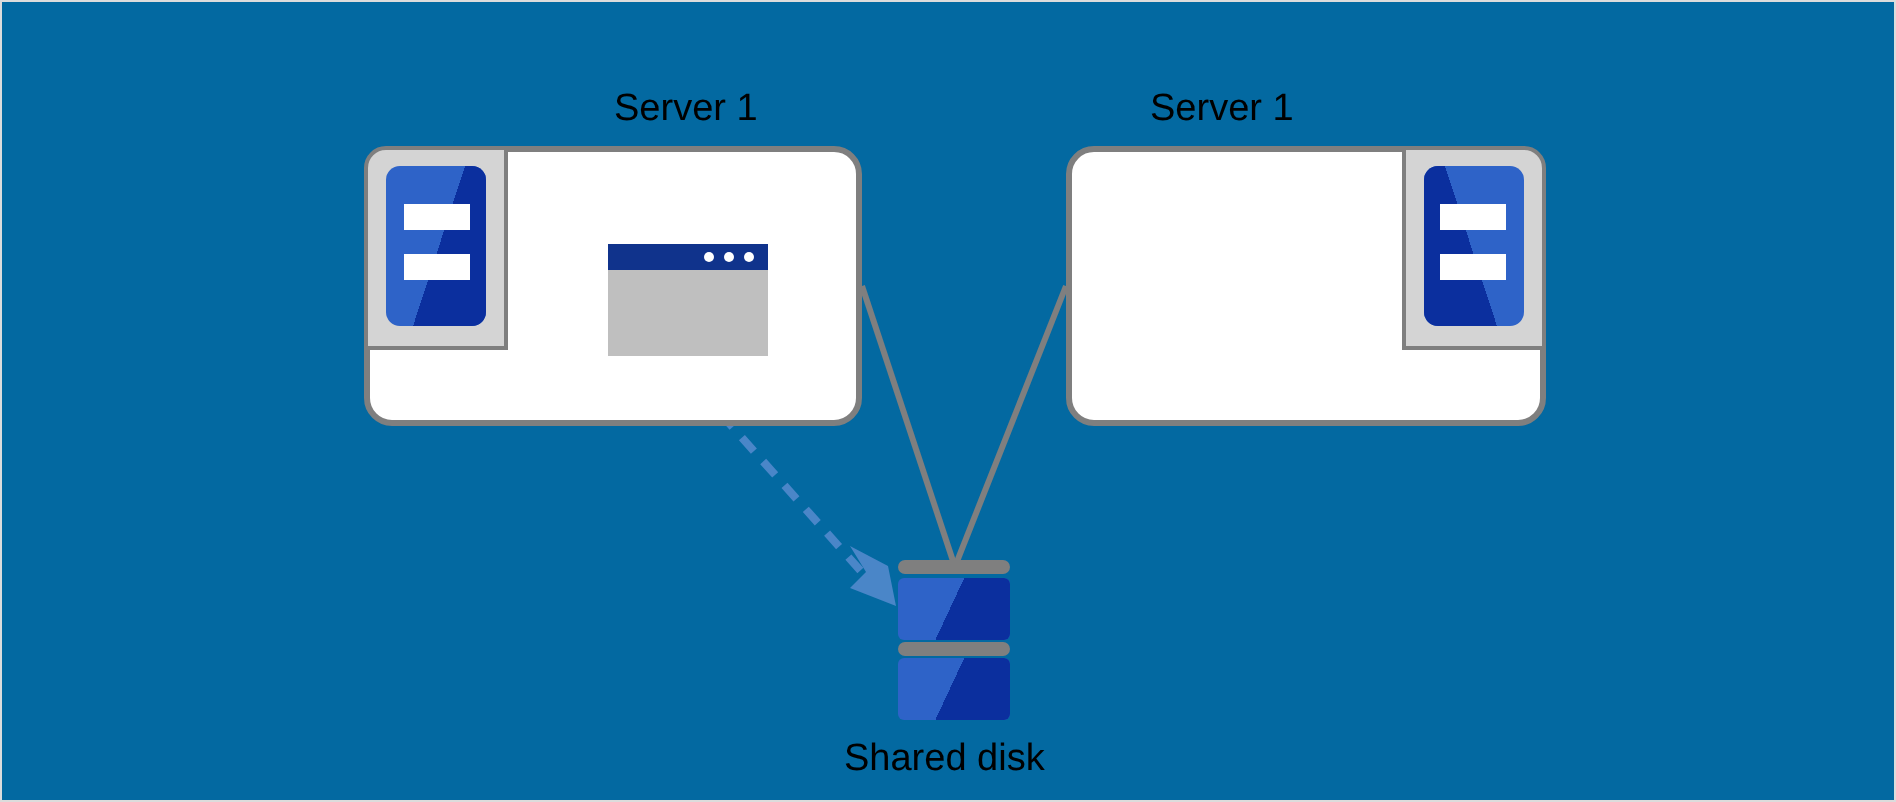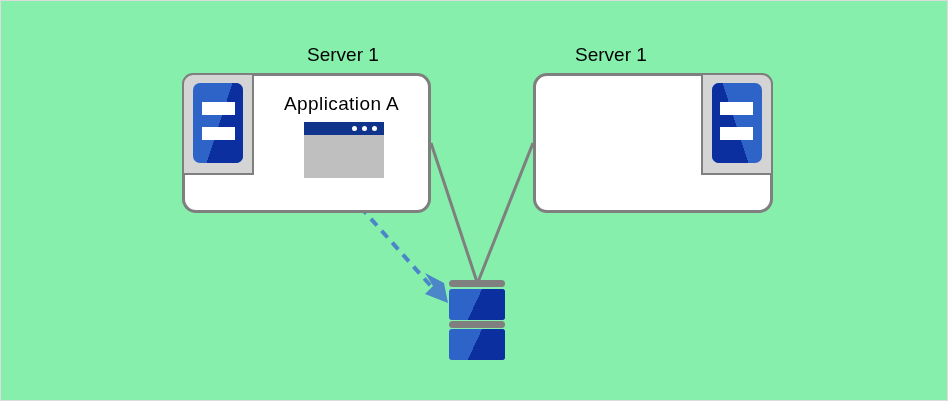--- a/index.html
+++ b/index.html
@@ -7,21 +7,21 @@
     padding: 0;
     background: #ffffff;
   }
   body {
     font-family: "Liberation Sans", sans-serif;
   }
   #canvas {
     position: relative;
     width: 948px;
     height: 401px;
-    background: #86efac;
+    background: #0369a1;
     border: 1px solid #dcdcdc;
     box-sizing: border-box;
     overflow: hidden;
   }
   .svg-layer {
     position: absolute;
     left: 0;
     top: 0;
     width: 948px;
     height: 401px;
@@ -162,21 +162,20 @@
   <div class="host-box" id="server1-box"></div>
 
   <div class="server-icon" id="server1-icon">
     <div class="chip">
       <div class="chip-shade"></div>
       <div class="bar bar1"></div>
       <div class="bar bar2"></div>
     </div>
   </div>
 
-  <div class="label" id="app-title">Application A</div>
 
   <div id="app-window">
     <div class="titlebar">
       <span class="dot dot1"></span>
       <span class="dot dot2"></span>
       <span class="dot dot3"></span>
     </div>
   </div>
 
   <div class="label" id="server2-title">Server 1</div>
@@ -195,14 +194,15 @@
     <div class="platter-bar pb1"></div>
     <div class="platter p1">
       <div class="platter-shade"></div>
     </div>
     <div class="platter-bar pb2"></div>
     <div class="platter p2">
       <div class="platter-shade"></div>
     </div>
   </div>
 
+  <div class="label" id="disk-title">Shared disk</div>
 
 </div>
 
 </body></html>

